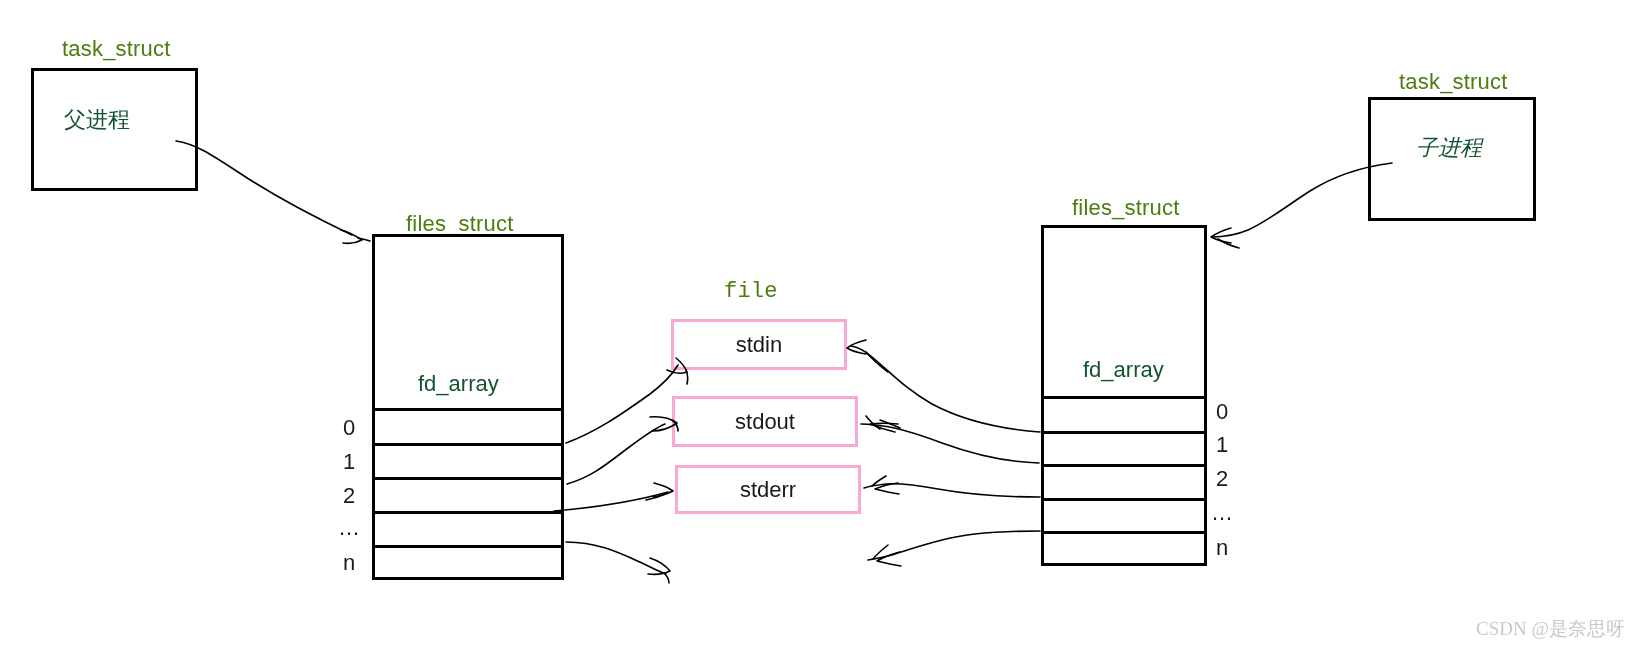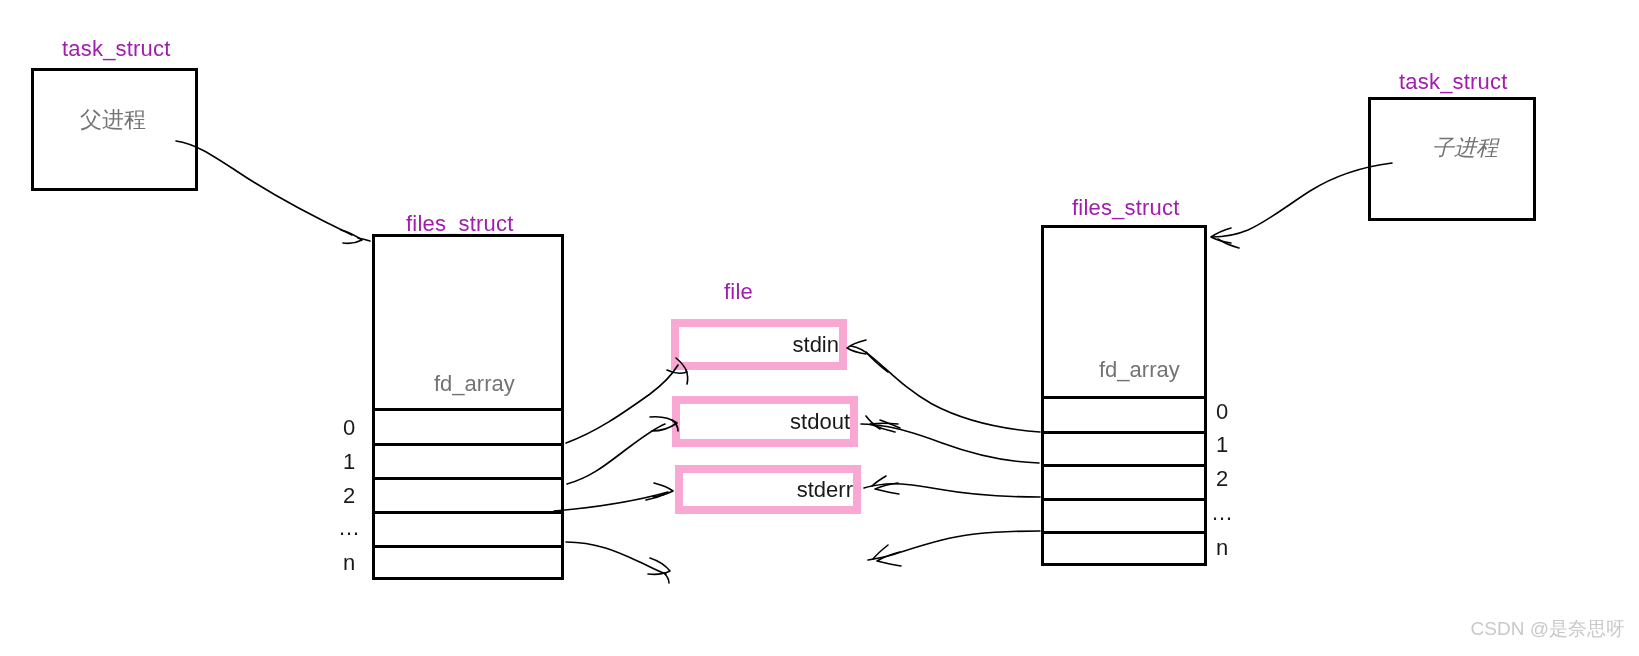--- a/index.html
+++ b/index.html
@@ -27,30 +27,29 @@
   }
   .box {
     position: absolute;
     box-sizing: border-box;
     border: 3px solid #000000;
     background: transparent;
   }
   .caption {
     position: absolute;
     font-size: 22px;
-    color: #a21caf;
+    color: #4d7c0f;
     white-space: nowrap;
     letter-spacing: 0.2px;
   }
   .boxlabel {
     position: absolute;
     font-size: 22px;
-    color: #737373;
+    color: #14532d;
     white-space: nowrap;
-    margin-left: 16px;
   }
   .cjk {
     font-family: "DejaVu Sans", "Liberation Sans", sans-serif;
     font-size: 22px;
   }
   .fdrow {
     position: absolute;
     box-sizing: border-box;
     border: 3px solid #000000;
     border-bottom: none;
@@ -62,34 +61,34 @@
   .idx {
     position: absolute;
     font-size: 22px;
     color: #1a1a1a;
     text-align: center;
     width: 22px;
   }
   .filebox {
     position: absolute;
     box-sizing: border-box;
-    border: 8px solid #f9a8d4;
+    border: 3px solid #f9a8d4;
     display: flex;
     align-items: center;
-    justify-content: flex-end;
+    justify-content: center;
     font-size: 22px;
     color: #1a1a1a;
   }
   .watermark {
     position: absolute;
     right: 14px;
     bottom: 14px;
     font-size: 19px;
     color: #c9c9c9;
-    font-family: Liberation Sans, sans-serif;
+    font-family: Liberation Serif, serif;
     white-space: nowrap;
   }
 </style>
 </head>
 <body>
 
 <div id="canvas">
 
   <div class="caption" style="left:62px; top:36px;">task_struct</div>
   <div class="box" style="left:31px; top:68px; width:167px; height:123px;"></div>
@@ -105,21 +104,21 @@
   <div class="fdrow" style="left:372px; top:477px; width:192px; height:34px;"></div>
   <div class="fdrow" style="left:372px; top:511px; width:192px; height:34px;"></div>
   <div class="fdrow last" style="left:372px; top:545px; width:192px; height:35px;"></div>
 
   <div class="idx" style="left:338px; top:415px;">0</div>
   <div class="idx" style="left:338px; top:449px;">1</div>
   <div class="idx" style="left:338px; top:483px;">2</div>
   <div class="idx" style="left:338px; top:515px;">…</div>
   <div class="idx" style="left:338px; top:550px;">n</div>
 
-  <div class="caption" style="left:724px; top:279px;">file</div>
+  <div class="caption" style="left:724px; top:279px;font-family:Liberation Mono, monospace;">file</div>
 
   <div class="filebox" style="left:671px; top:319px; width:176px; height:51px;">
     <span>stdin</span>
   </div>
   <div class="filebox" style="left:672px; top:396px; width:186px; height:51px;">
     <span>stdout</span>
   </div>
   <div class="filebox" style="left:675px; top:465px; width:186px; height:49px;">
     <span>stderr</span>
   </div>

